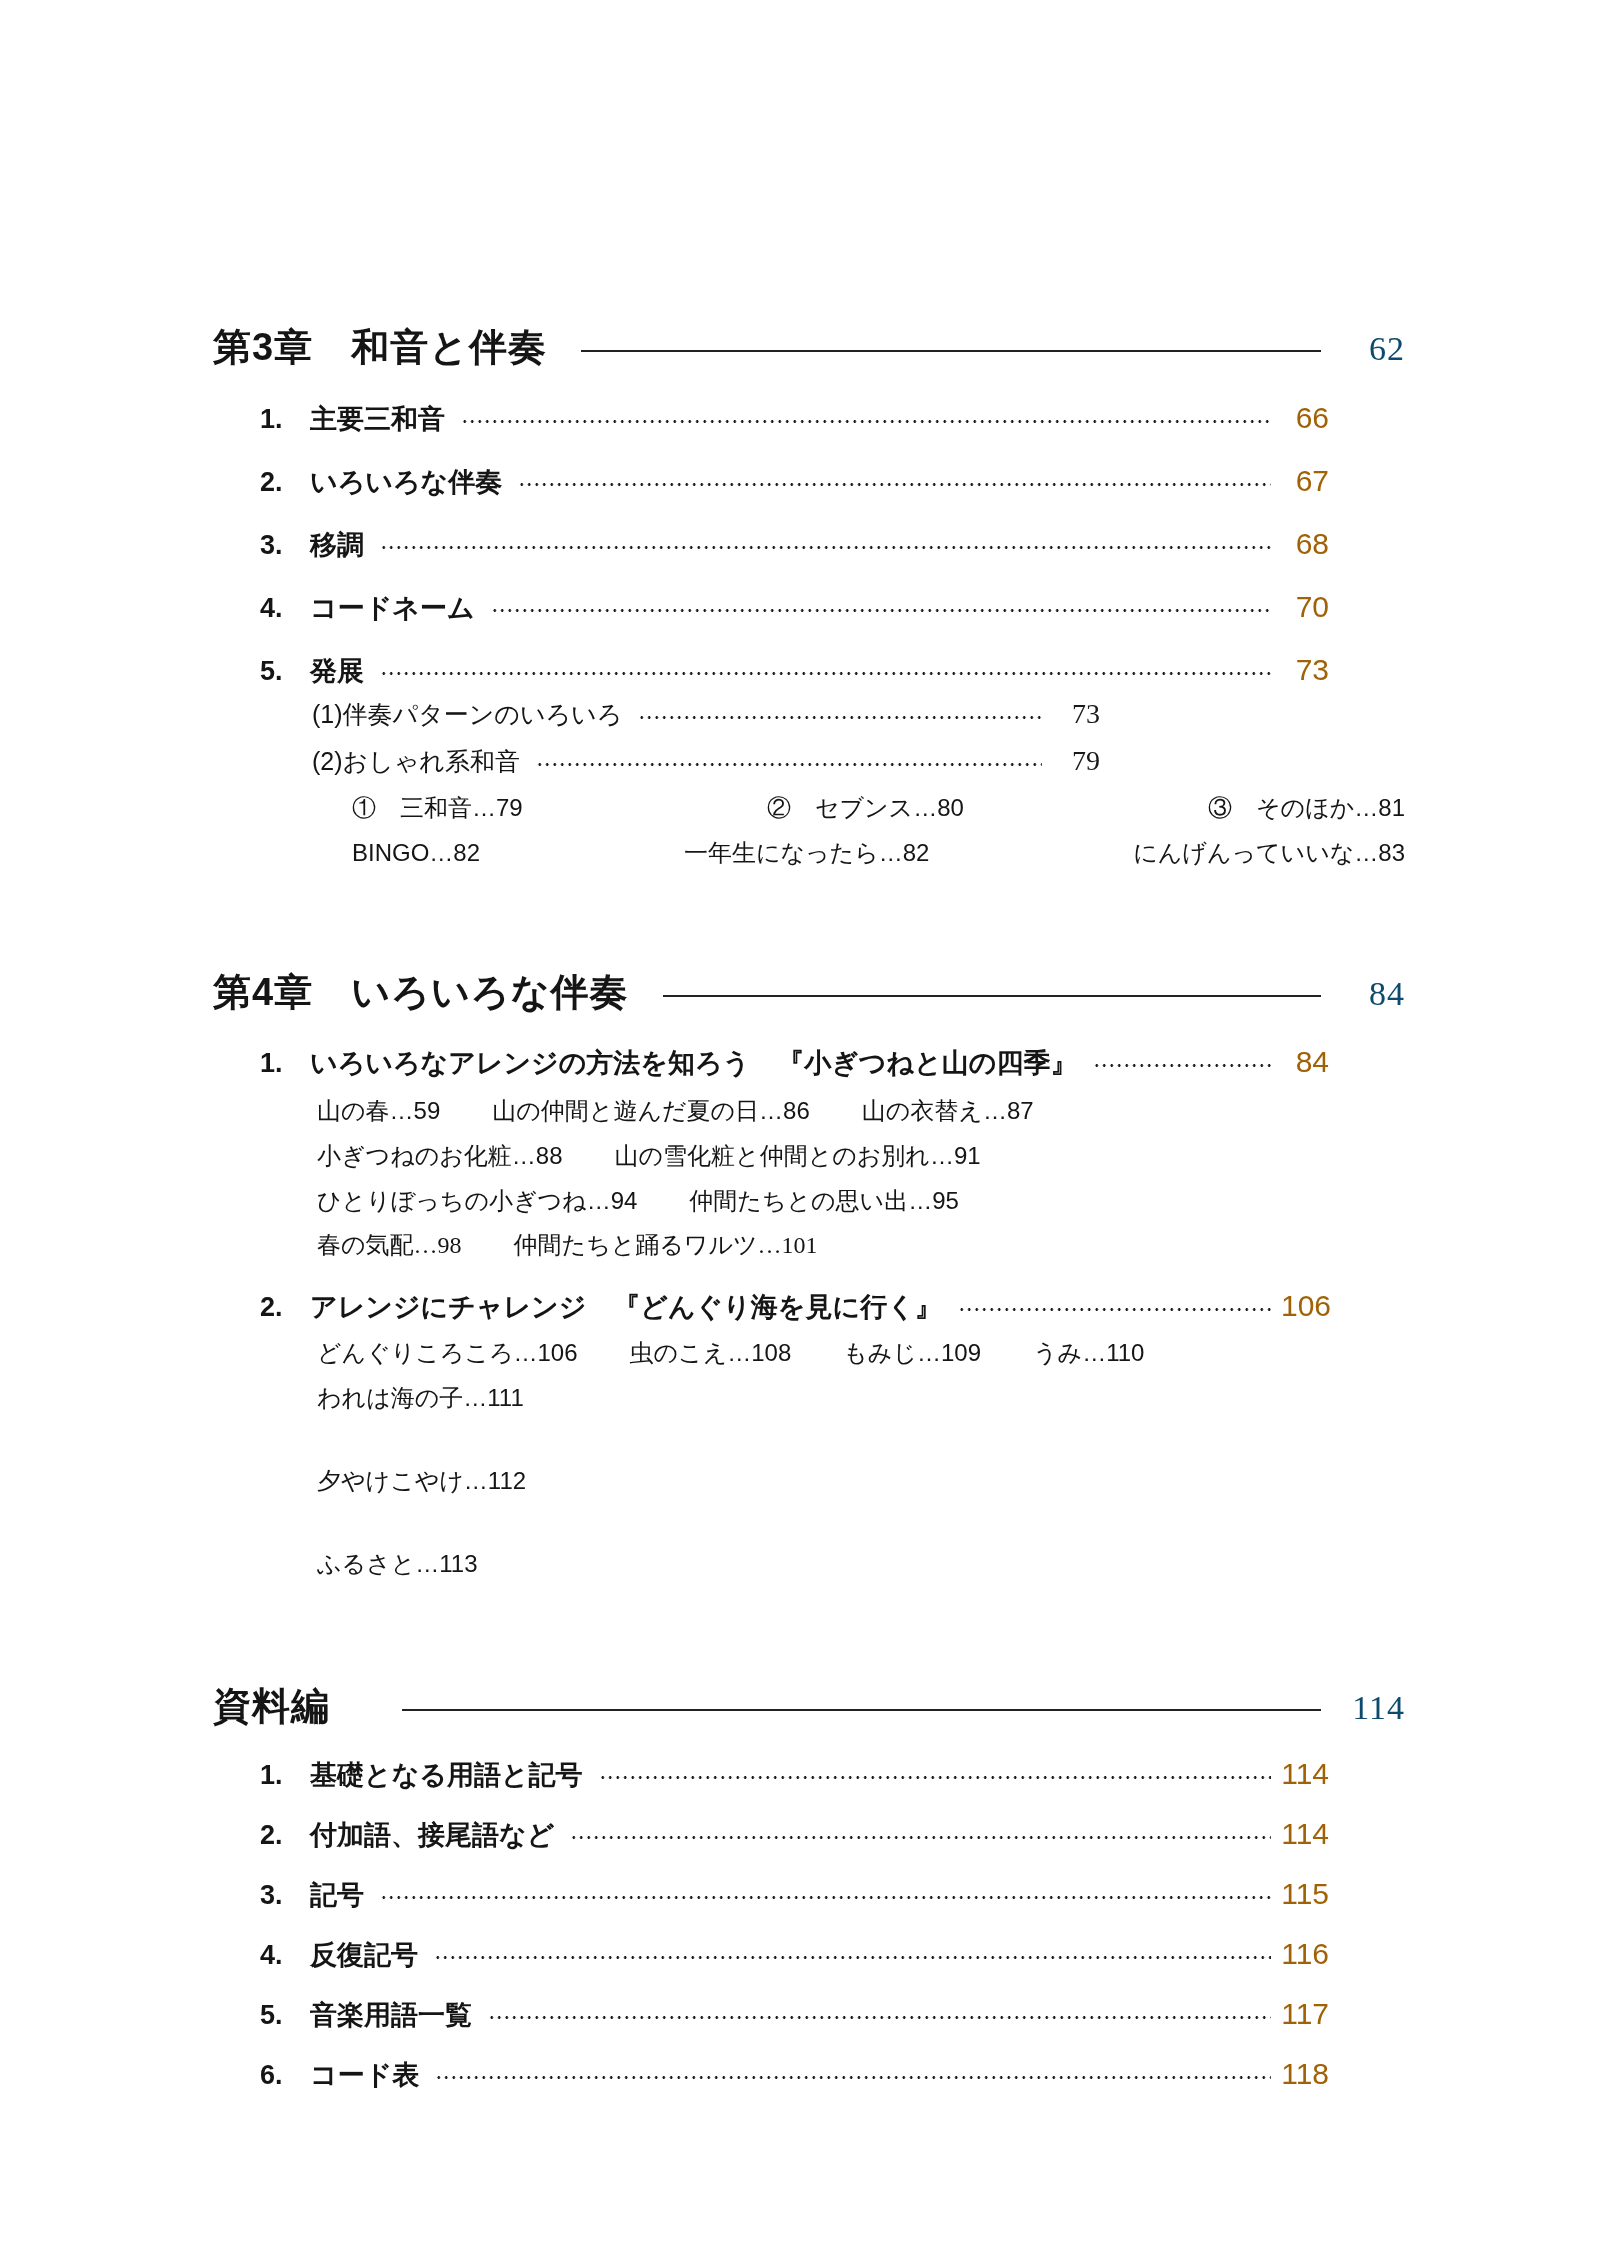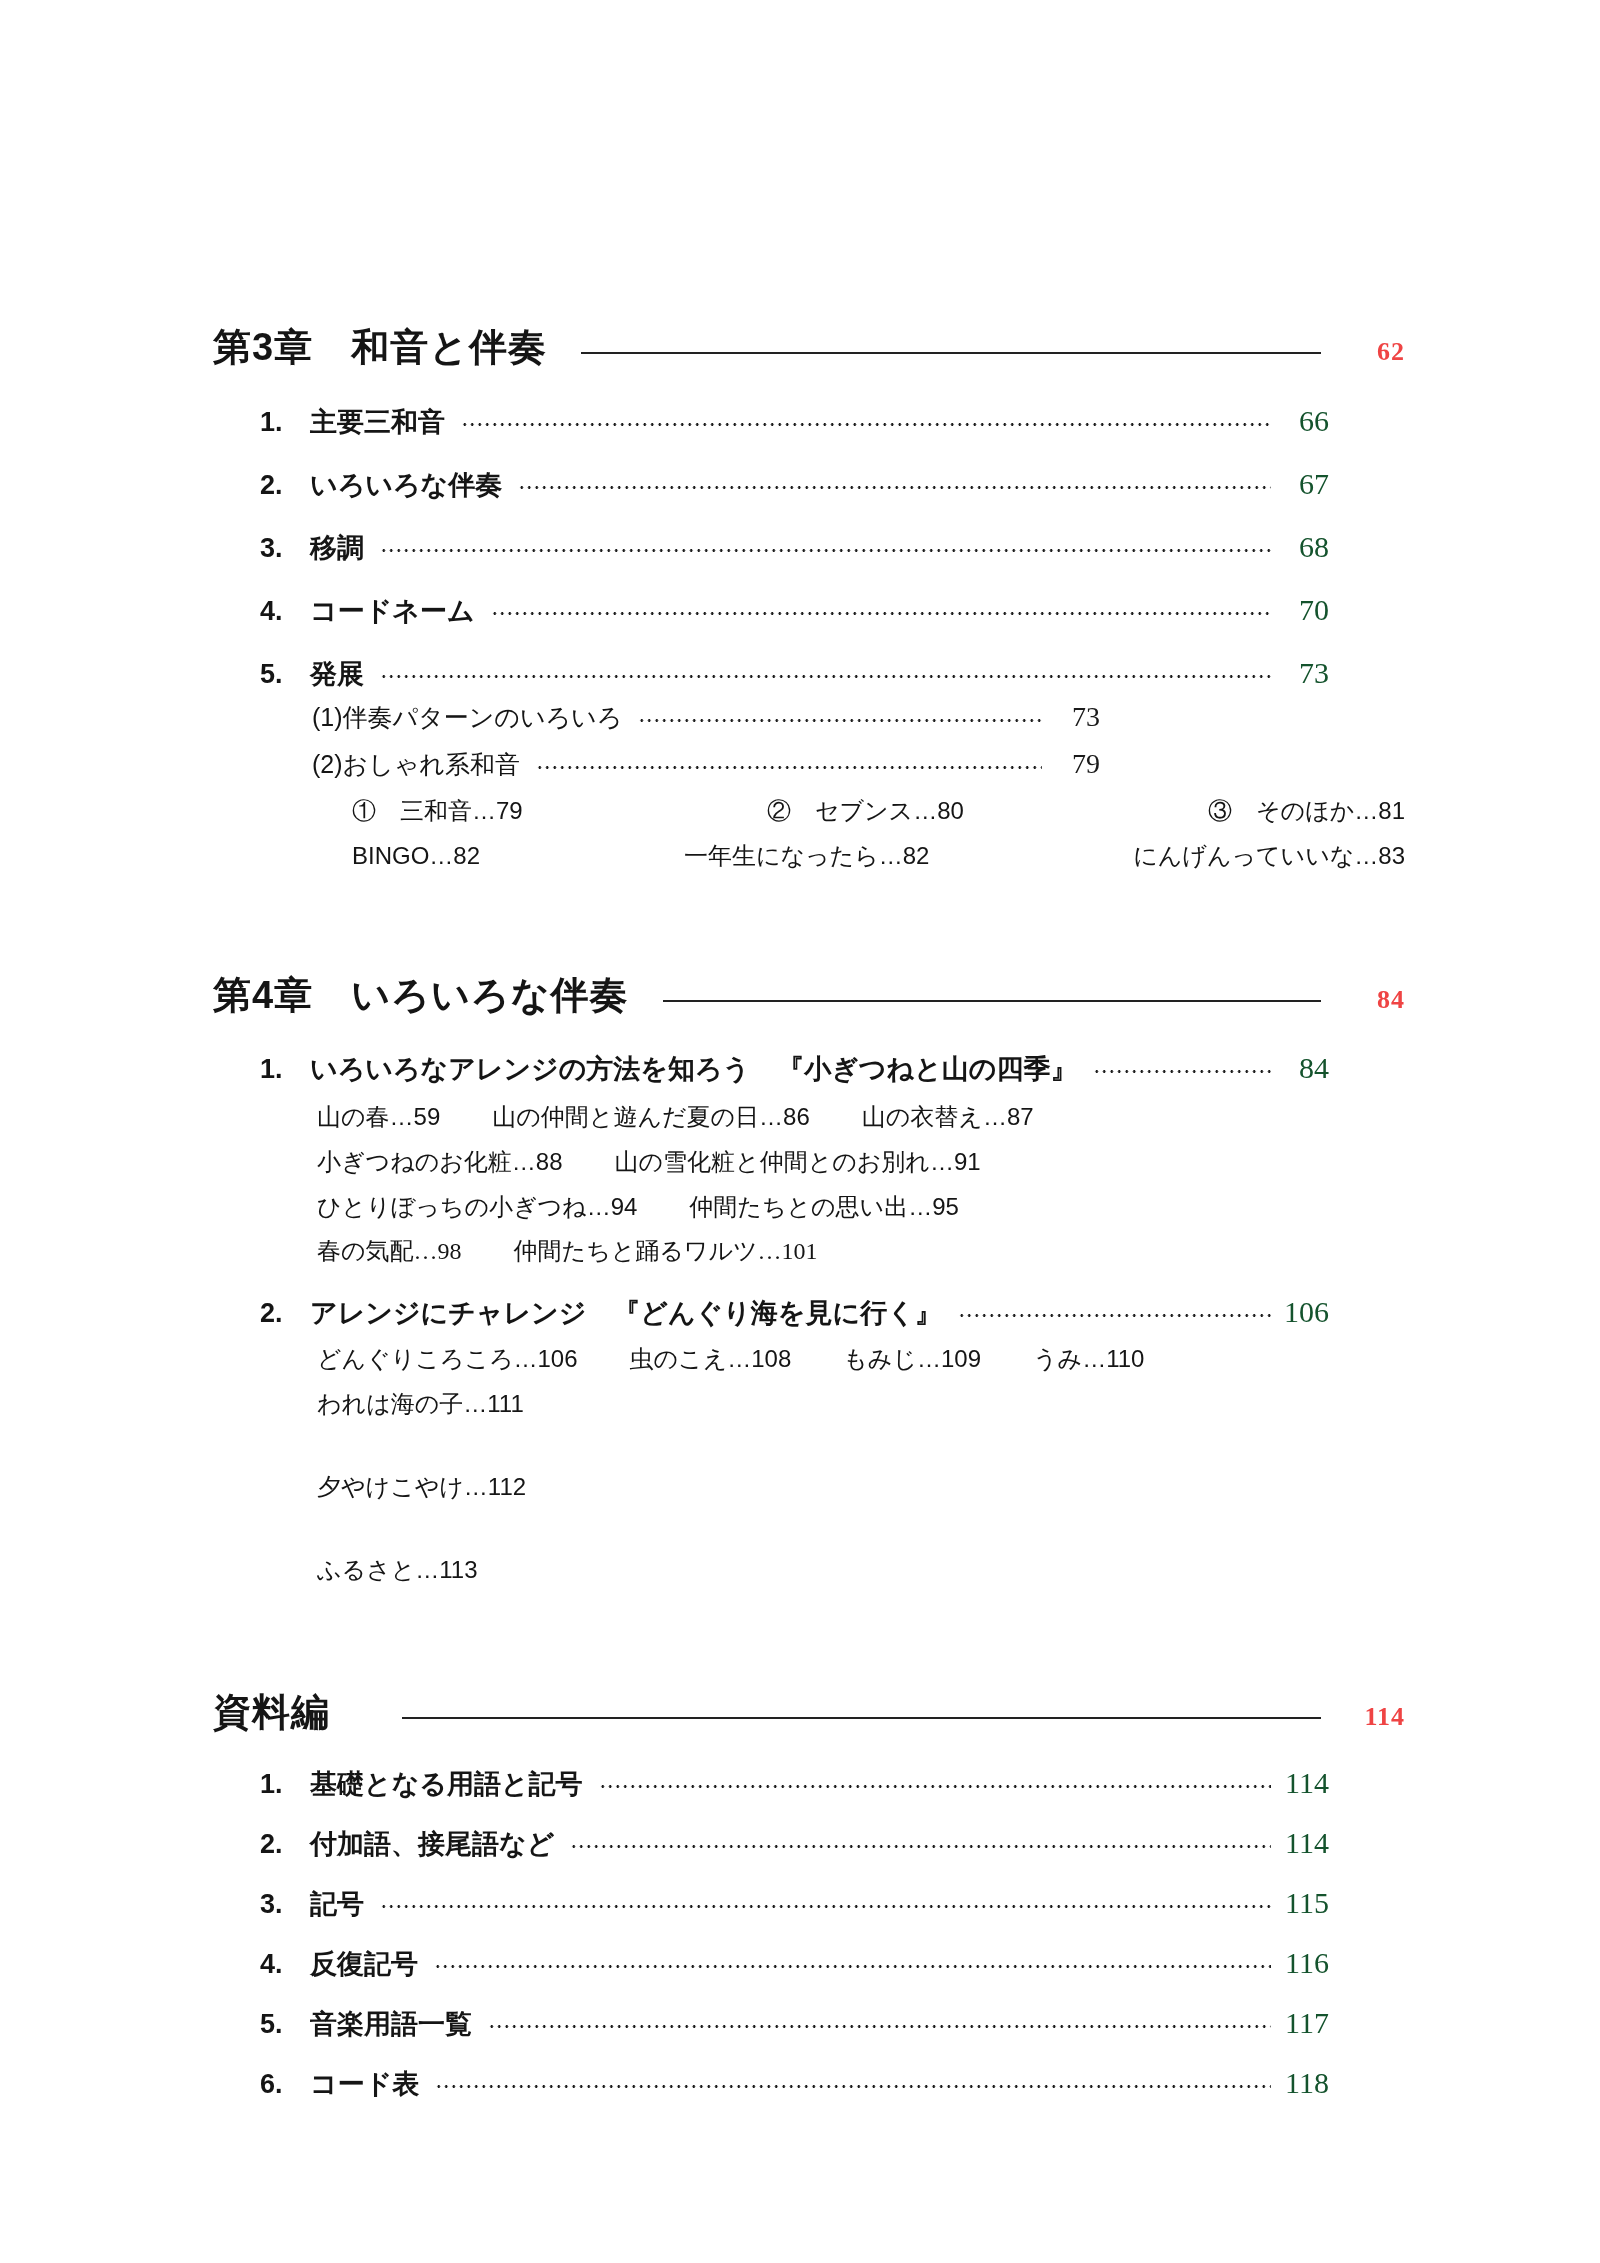--- a/index.html
+++ b/index.html
@@ -23,42 +23,42 @@
   .ch-label { margin-right: 38px; white-space: pre; }
   .ch-title { white-space: pre; }
   .rule {
     flex: 1; height: 2px; background: #222;
     align-self: center; transform: translateY(3px);
     margin: 0 18px 0 34px;
   }
   .ch-page {
     width: 66px; text-align: right;
     font-family: "Liberation Serif", serif;
-    font-size: 26px; font-weight: bold; color: #ef4444;
+    font-size: 34px; font-weight: normal; color: #0c4a6e;
   }
 
   
   .item-row {
     font-size: 27px; line-height: 34px; font-weight: bold;
     margin-left: 47px; margin-right: 76px;
   }
   .num { width: 50px; white-space: pre; }
   .item-text { white-space: pre; }
   .dots {
     flex: 1; height: 3px; align-self: center; transform: translateY(3px);
     margin: 0 10px 0 16px;
     background-image: radial-gradient(circle, #1c1c1c 1.3px, rgba(0,0,0,0) 1.5px);
     background-size: 7.5px 3px;
     background-position: left center;
     background-repeat: repeat-x;
   }
   .item-page {
     width: 48px; text-align: right;
-    font-family: Liberation Serif, serif;
-    font-size: 30px; font-weight: normal; color: #14532d;
+    font-family: Liberation Sans, sans-serif;
+    font-size: 30px; font-weight: normal; color: #a16207;
   }
 
   
   .sub-row {
     font-size: 25px; line-height: 32px; font-weight: normal;
     margin-left: 99px; margin-right: 305px;
   }
   .sub-text { white-space: pre; }
   .sub-page {
     width: 48px; text-align: right;

